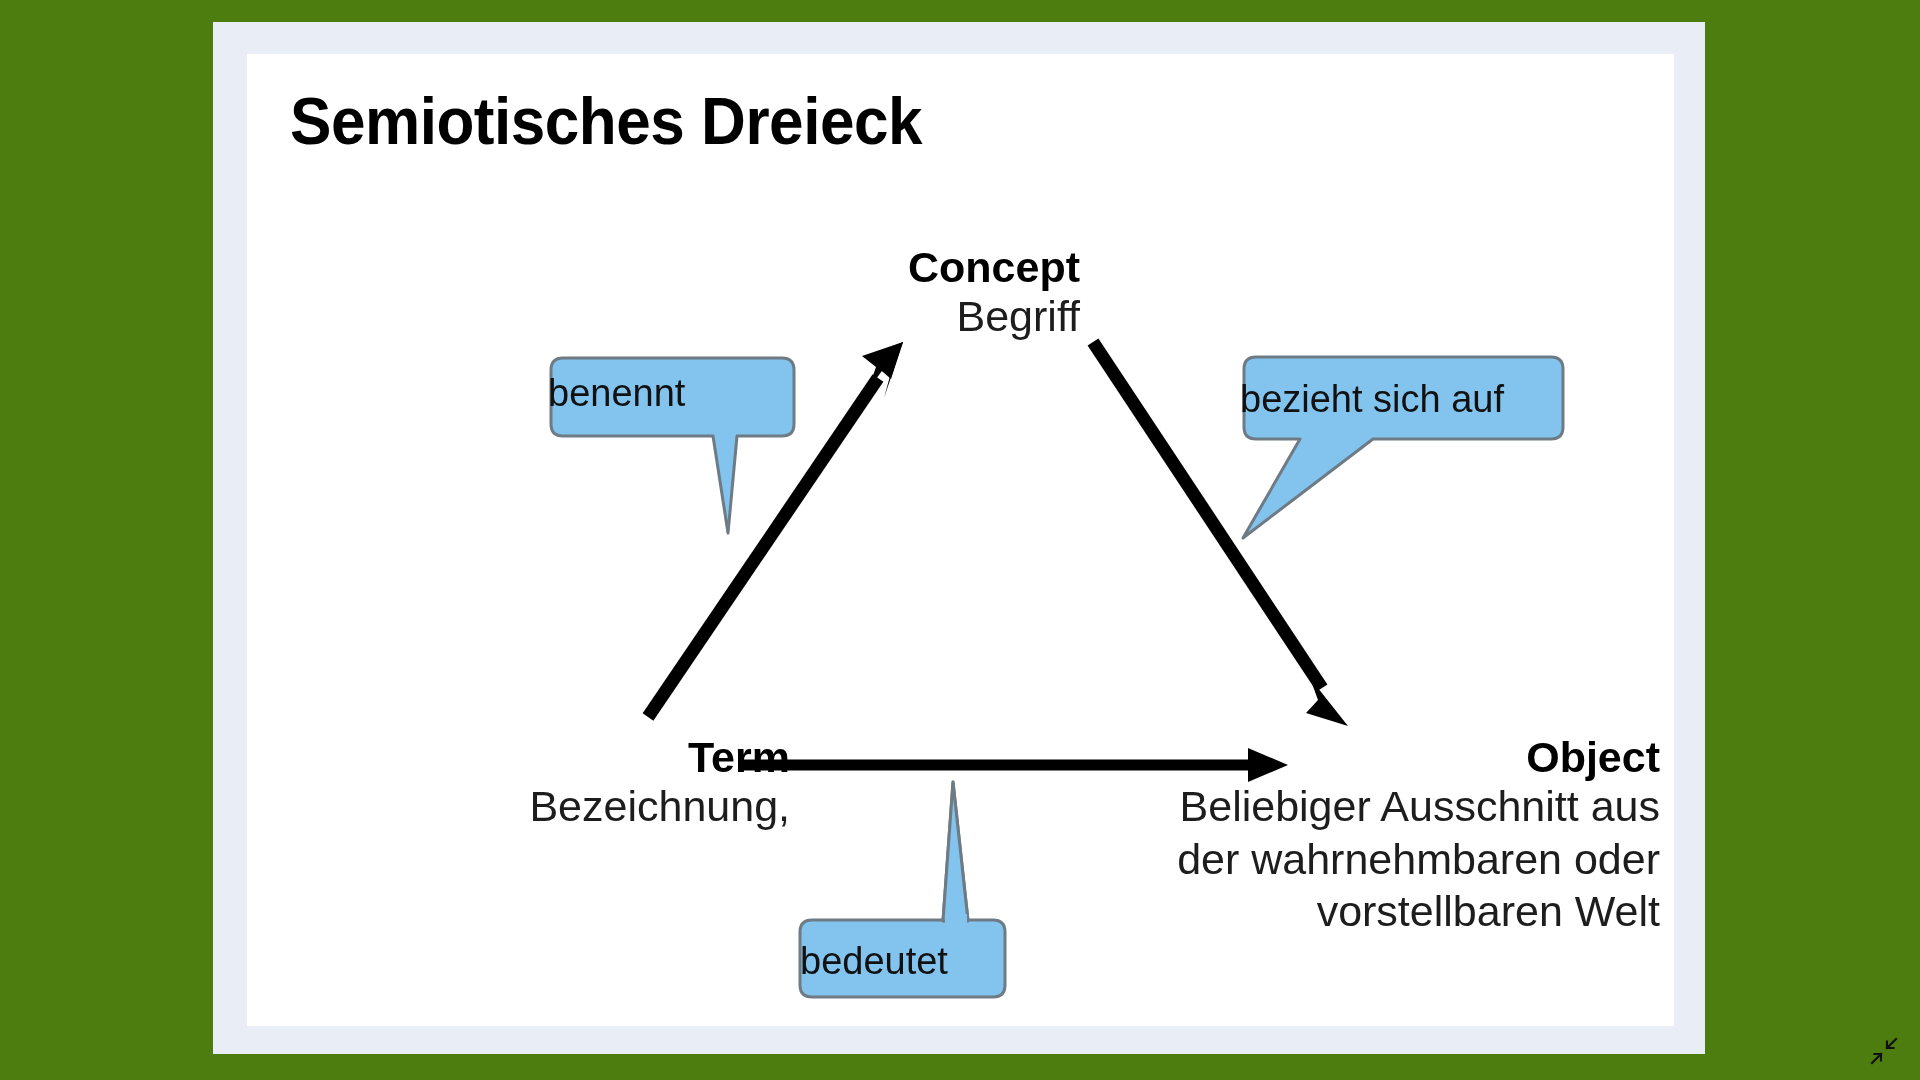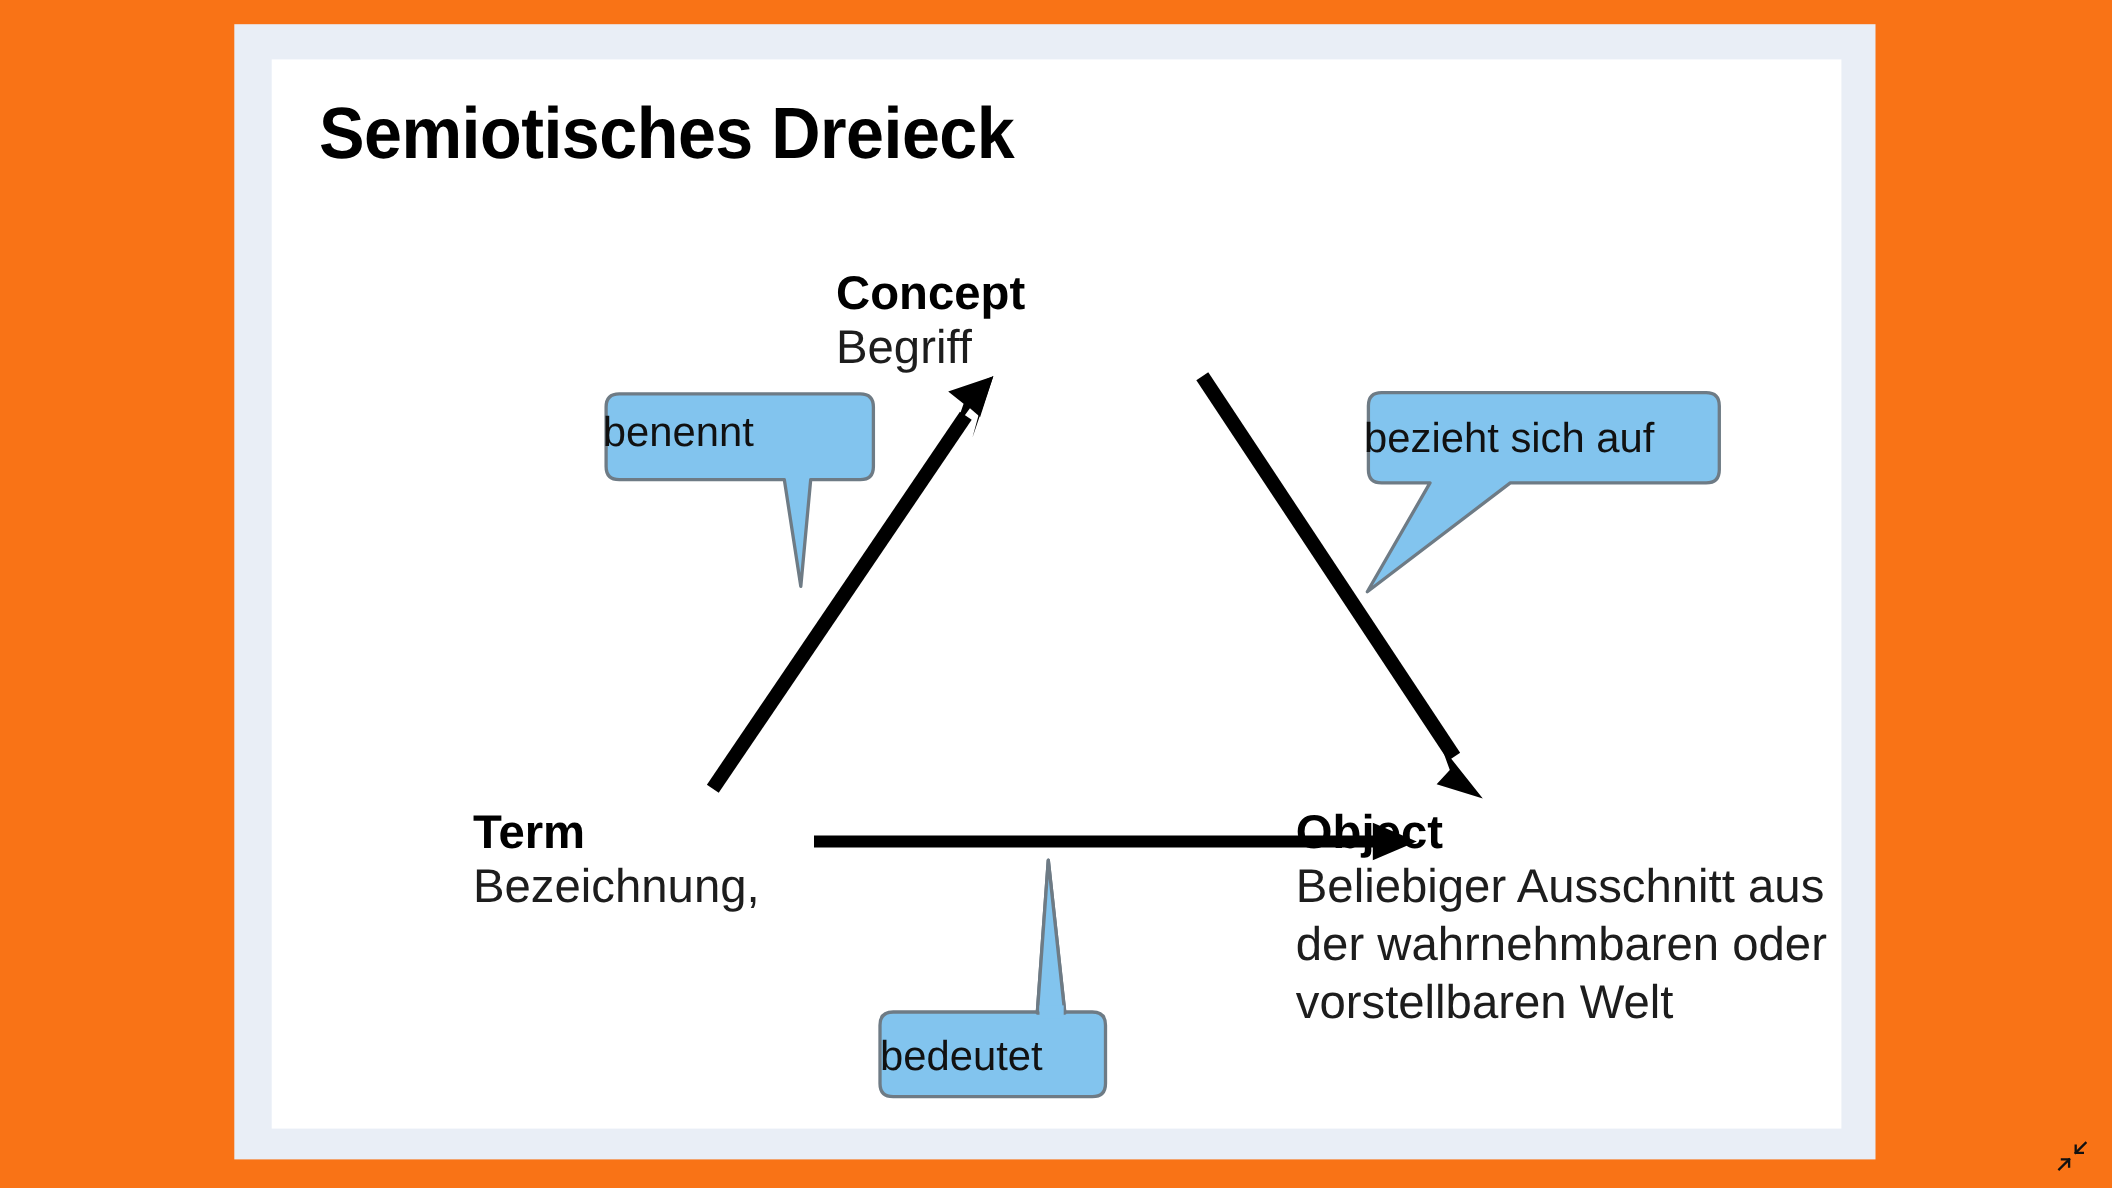--- a/index.html
+++ b/index.html
@@ -9,21 +9,21 @@
     height: 1080px;
     background: #ffffff;
     font-family: "Liberation Sans", sans-serif;
     overflow: hidden;
   }
 
   #stage {
     position: relative;
     width: 1920px;
     height: 1080px;
-    background: #f97316;
+    background: #4d7c0f;
   }
 
   
   .outer-frame {
     position: absolute;
     left: 213px;
     top: 22px;
     width: 1492px;
     height: 1032px;
     background: #e9eef6;
@@ -60,21 +60,21 @@
     left: 0;
     top: 0;
     width: 1920px;
     height: 1080px;
     pointer-events: none;
   }
 
   
   .node {
     position: absolute;
-    text-align: left;
+    text-align: right;
     color: #000000;
   }
   .node-title {
     font-size: 43px;
     font-weight: bold;
     line-height: 1.05;
     color: #000000;
     white-space: nowrap;
   }
   .node-sub {
@@ -89,21 +89,21 @@
     left: 760px;
     top: 245px;
     width: 320px;
   }
   #node-term {
     left: 430px;
     top: 735px;
     width: 360px;
   }
   #node-object {
-    left: 1178px;
+    left: 1140px;
     top: 735px;
     width: 520px;
   }
 
   
   .callout-label {
     position: absolute;
     font-size: 38px;
     color: #111111;
     white-space: nowrap;

